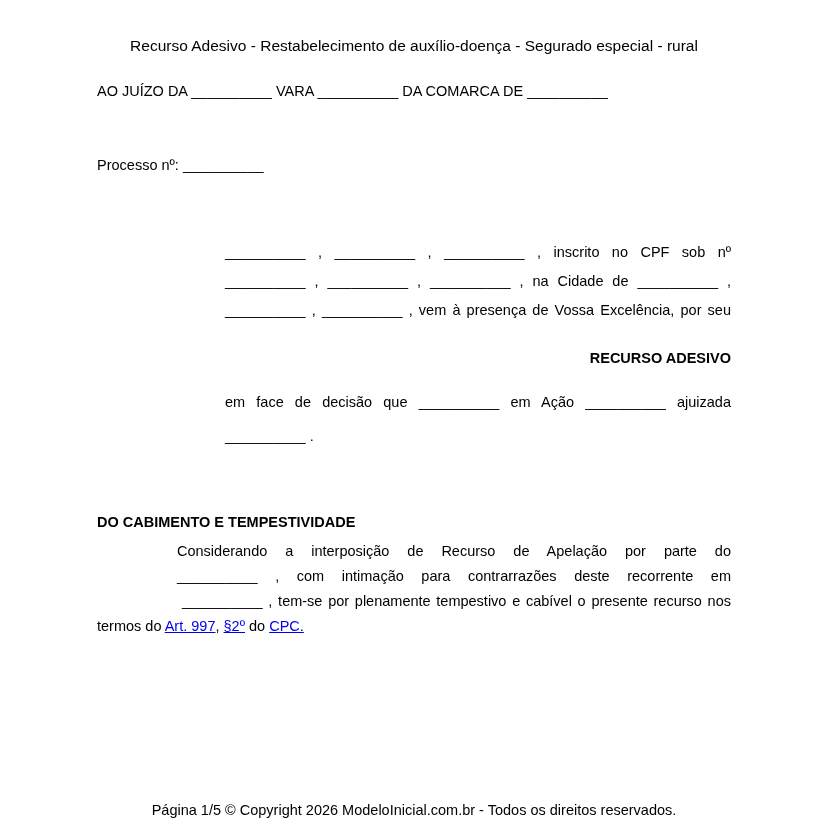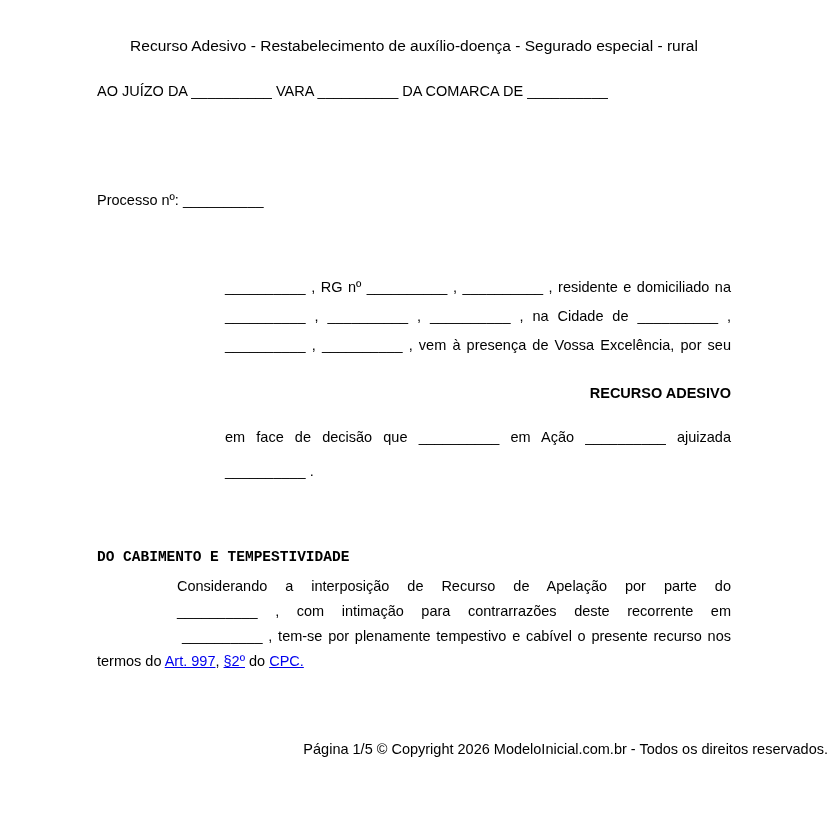--- a/index.html
+++ b/index.html
@@ -19,72 +19,71 @@
     font-size:15.5px;
     line-height:20px;
     white-space:nowrap;
   }
   .court {
     margin-top:26px;
     font-weight:normal;
     line-height:18px;
   }
   .process {
-    margin-top:91px;
+    margin-top:56px;
     line-height:18px;
   }
   .qual { margin-top:64px; margin-left:128px; }
   .qual div { line-height:29px; }
   .jl { text-align:justify; text-align-last:justify; text-justify:inter-word; }
   .recourse {
     margin-top:24px;
     margin-left:128px;
     text-align:right;
     font-weight:bold;
     line-height:18px;
   }
   .decision { margin-top:18px; margin-left:128px; }
   .decision div { line-height:34px; }
   .section {
     margin-top:60px;
     font-weight:bold;
     line-height:18px;
-    font-family:Liberation Mono, monospace;
   }
   .cabA { margin-top:8px; margin-left:80px; }
   .cabA div { line-height:25px; }
   .cabB { margin-top:0; }
   .cabB div { line-height:25px; }
   .cabB .indented { margin-left:85px; }
   a.doc-link {
     color:#0000EE;
     text-decoration:underline;
     cursor:pointer;
   }
   .footer {
     position:absolute;
     left:0; right:0;
-    top:740px;
-    text-align:right;
+    top:801px;
+    text-align:center;
     line-height:18px;
   }
 </style>
 </head>
 <body>
 
 <div class="page">
 
   <div class="title">Recurso Adesivo - Restabelecimento de auxílio-doença - Segurado especial - rural</div>
 
   <div class="court">AO JUÍZO DA __________ VARA __________ DA COMARCA DE __________</div>
 
   <div class="process">Processo nº: __________</div>
 
   <div class="qual">
-    <div class="jl">__________ , RG nº __________ , __________ , residente e domiciliado na</div>
+    <div class="jl">__________ , __________ , __________ , inscrito no CPF sob nº</div>
     <div class="jl">__________ , __________ , __________ , na Cidade de __________ ,</div>
     <div class="jl">__________ , __________ , vem à presença de Vossa Excelência, por seu</div>
   </div>
 
   <div class="recourse">RECURSO ADESIVO</div>
 
   <div class="decision">
     <div class="jl">em face de decisão que __________ em Ação __________ ajuizada</div>
     <div>__________ .</div>
   </div>

